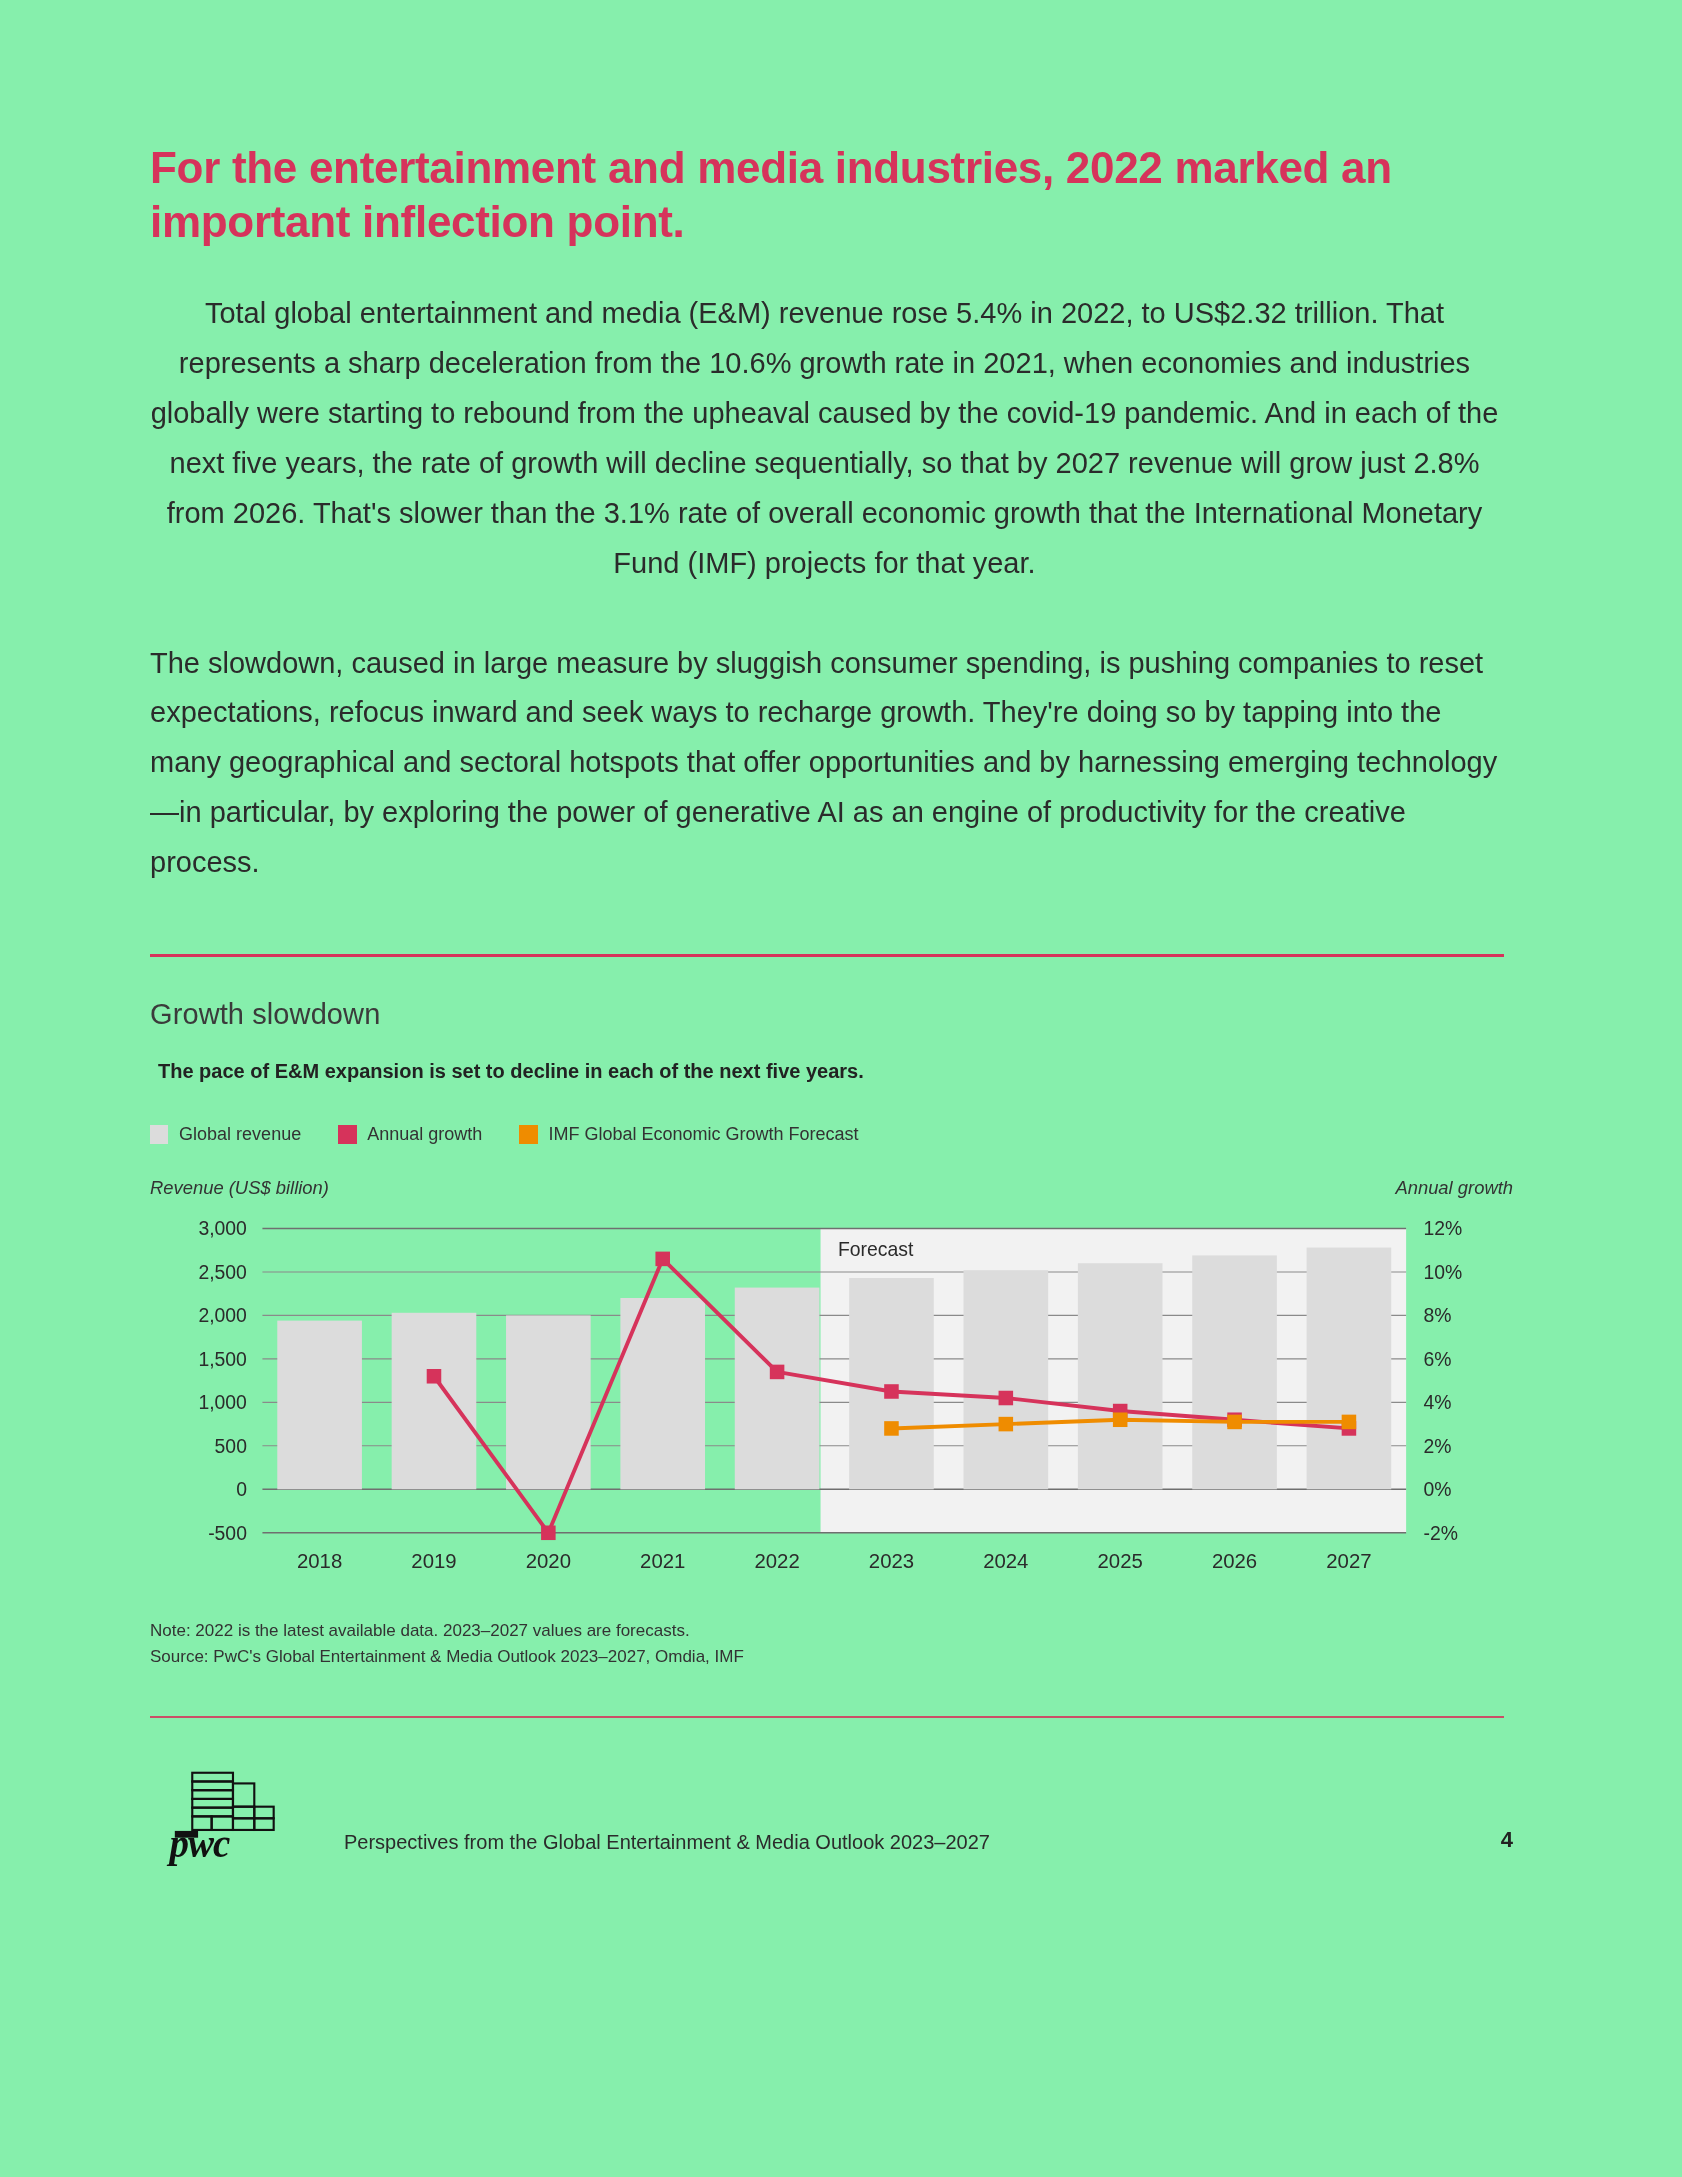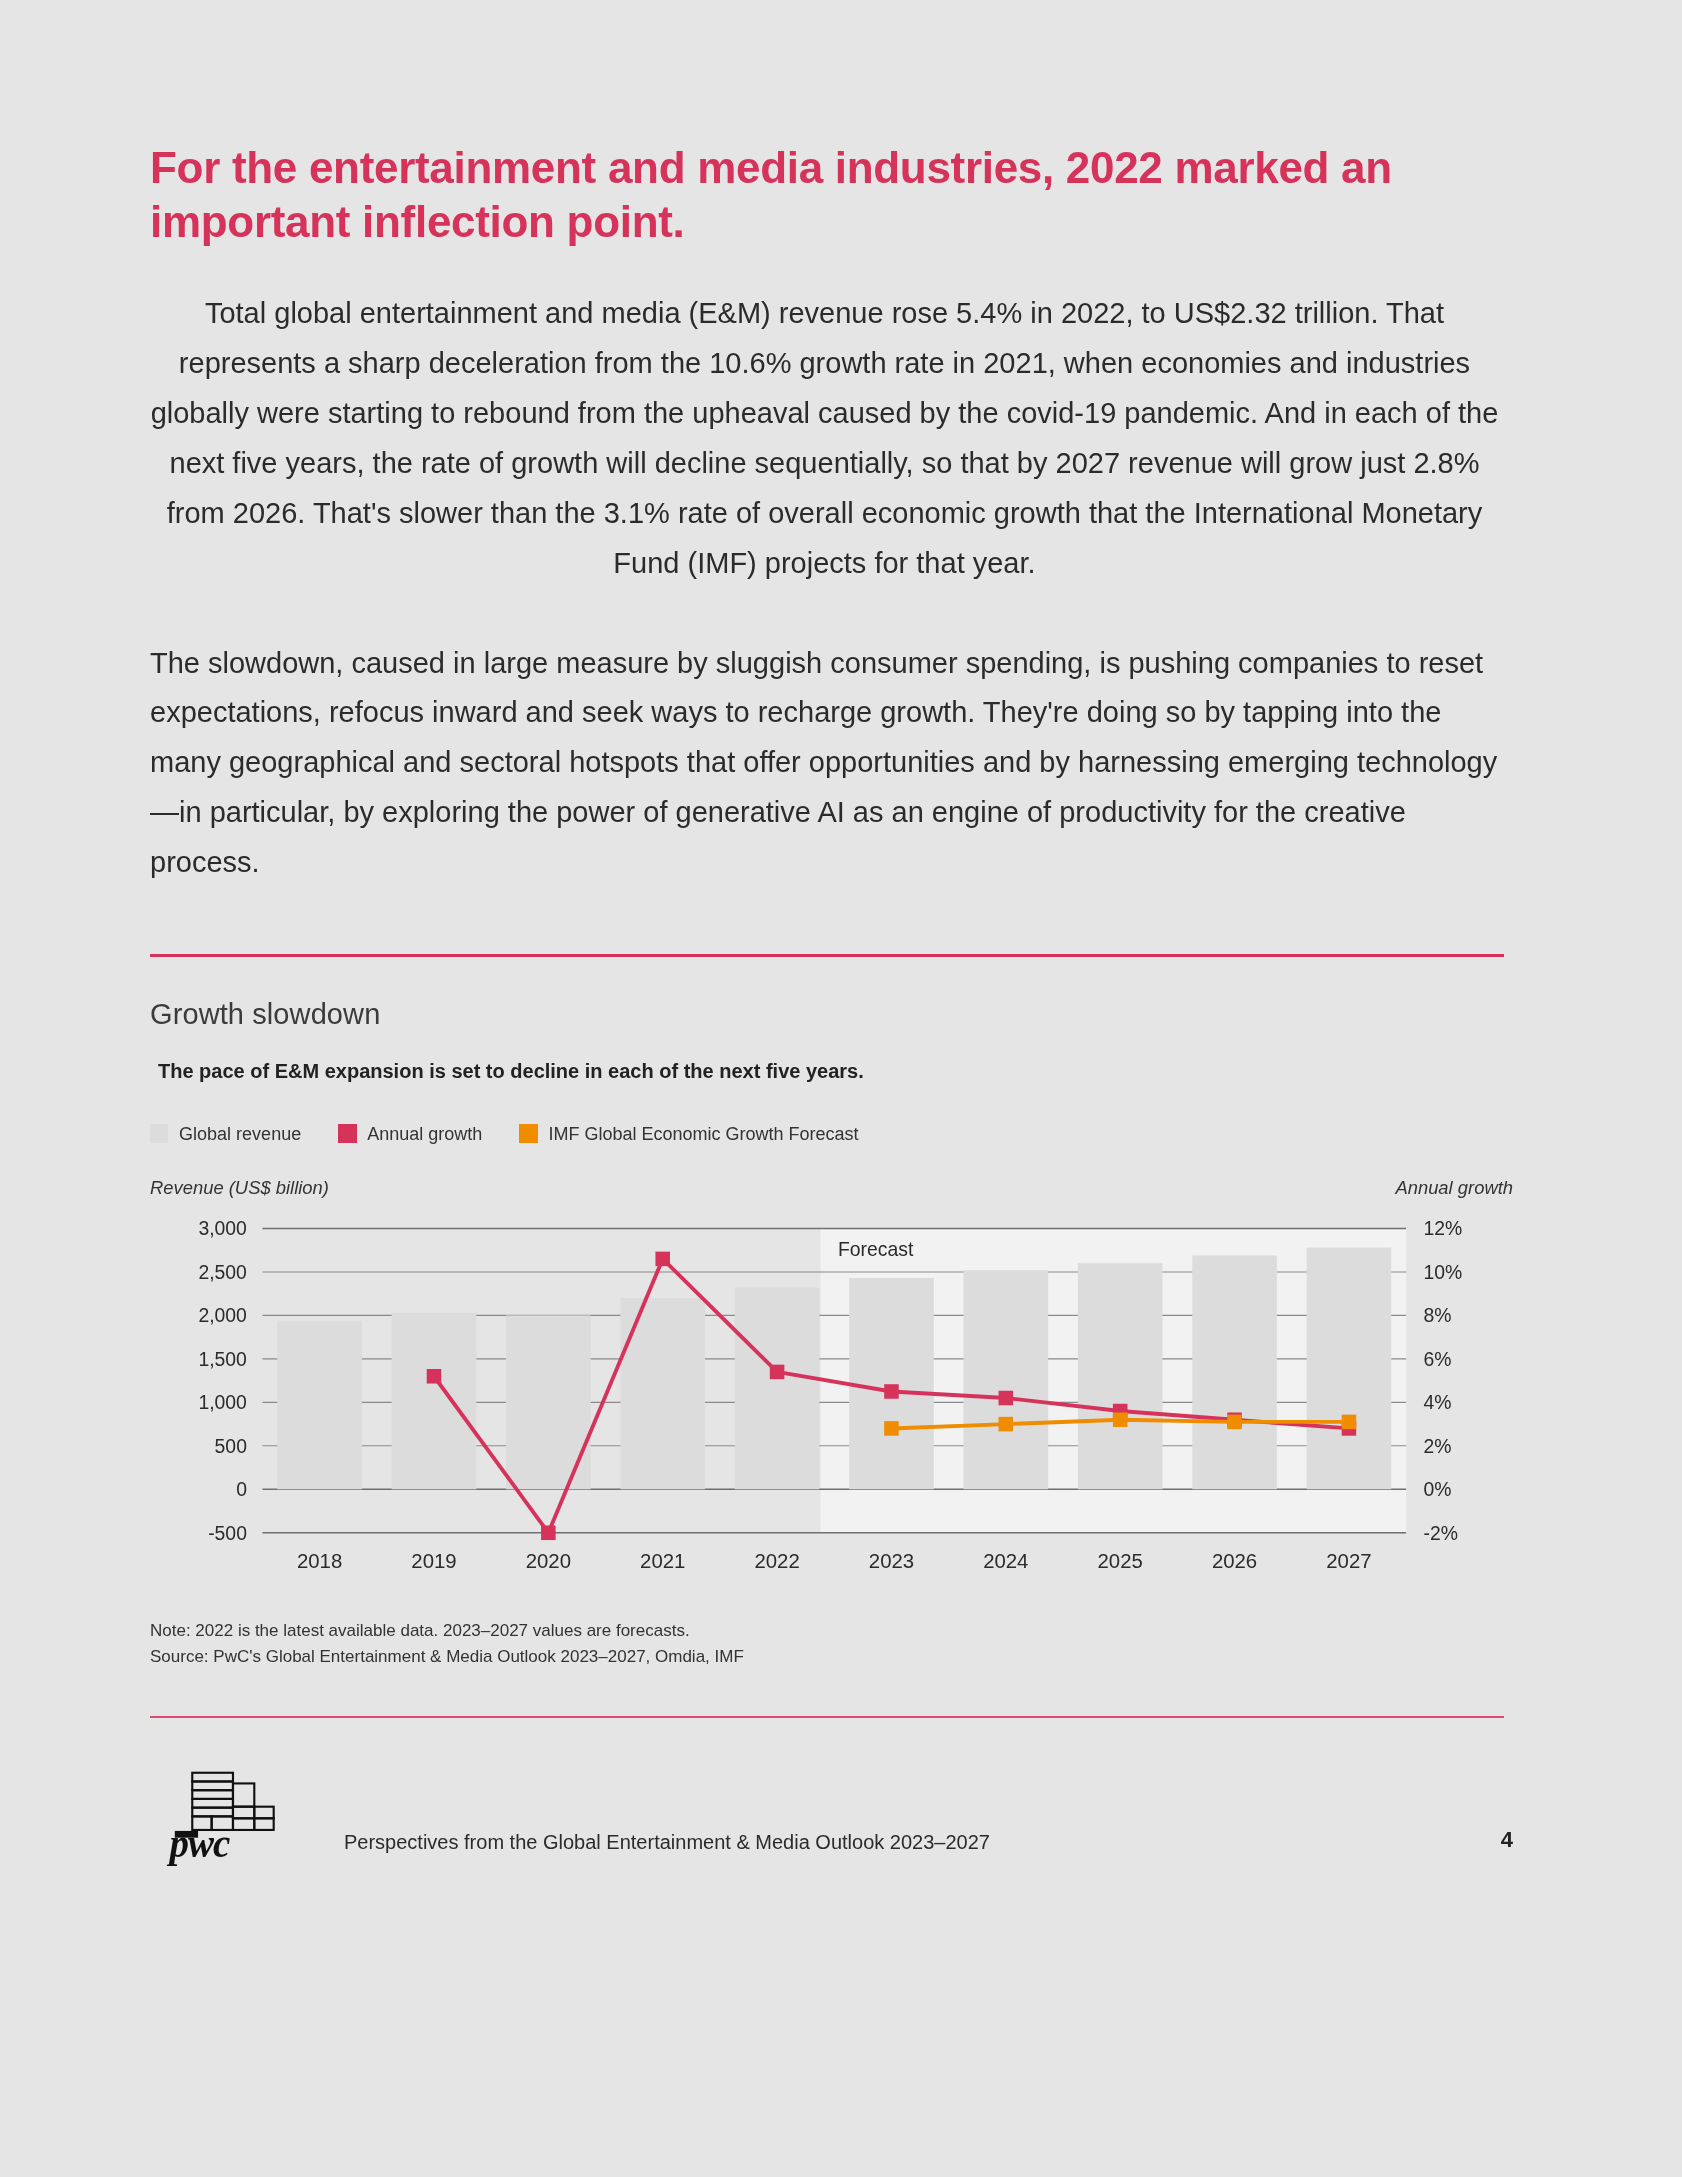--- a/index.html
+++ b/index.html
@@ -9,21 +9,21 @@
   }
   body {
     font-family: "Liberation Sans", sans-serif;
     color: #2d2d2d;
     -webkit-font-smoothing: antialiased;
   }
   .page {
     position: relative;
     width: 1683px;
     height: 2178px;
-    background: #e5e5e5;
+    background: #86efac;
     overflow: hidden;
   }
   .content {
     position: absolute;
     left: 150px;
     top: 0;
     width: 1363px;
   }
 
   
@@ -77,20 +77,21 @@
 
   
   .legend {
     display: flex;
     align-items: center;
     padding-top: 33px;
     gap: 0;
   }
   .legend-item {
     display: flex;
+    align-items: center;
     margin-right: 37px;
   }
   .legend-swatch {
     width: 18.4px;
     height: 18.4px;
     margin-right: 10.7px;
     flex: 0 0 auto;
   }
   .legend-label {
     font-size: 18px;

